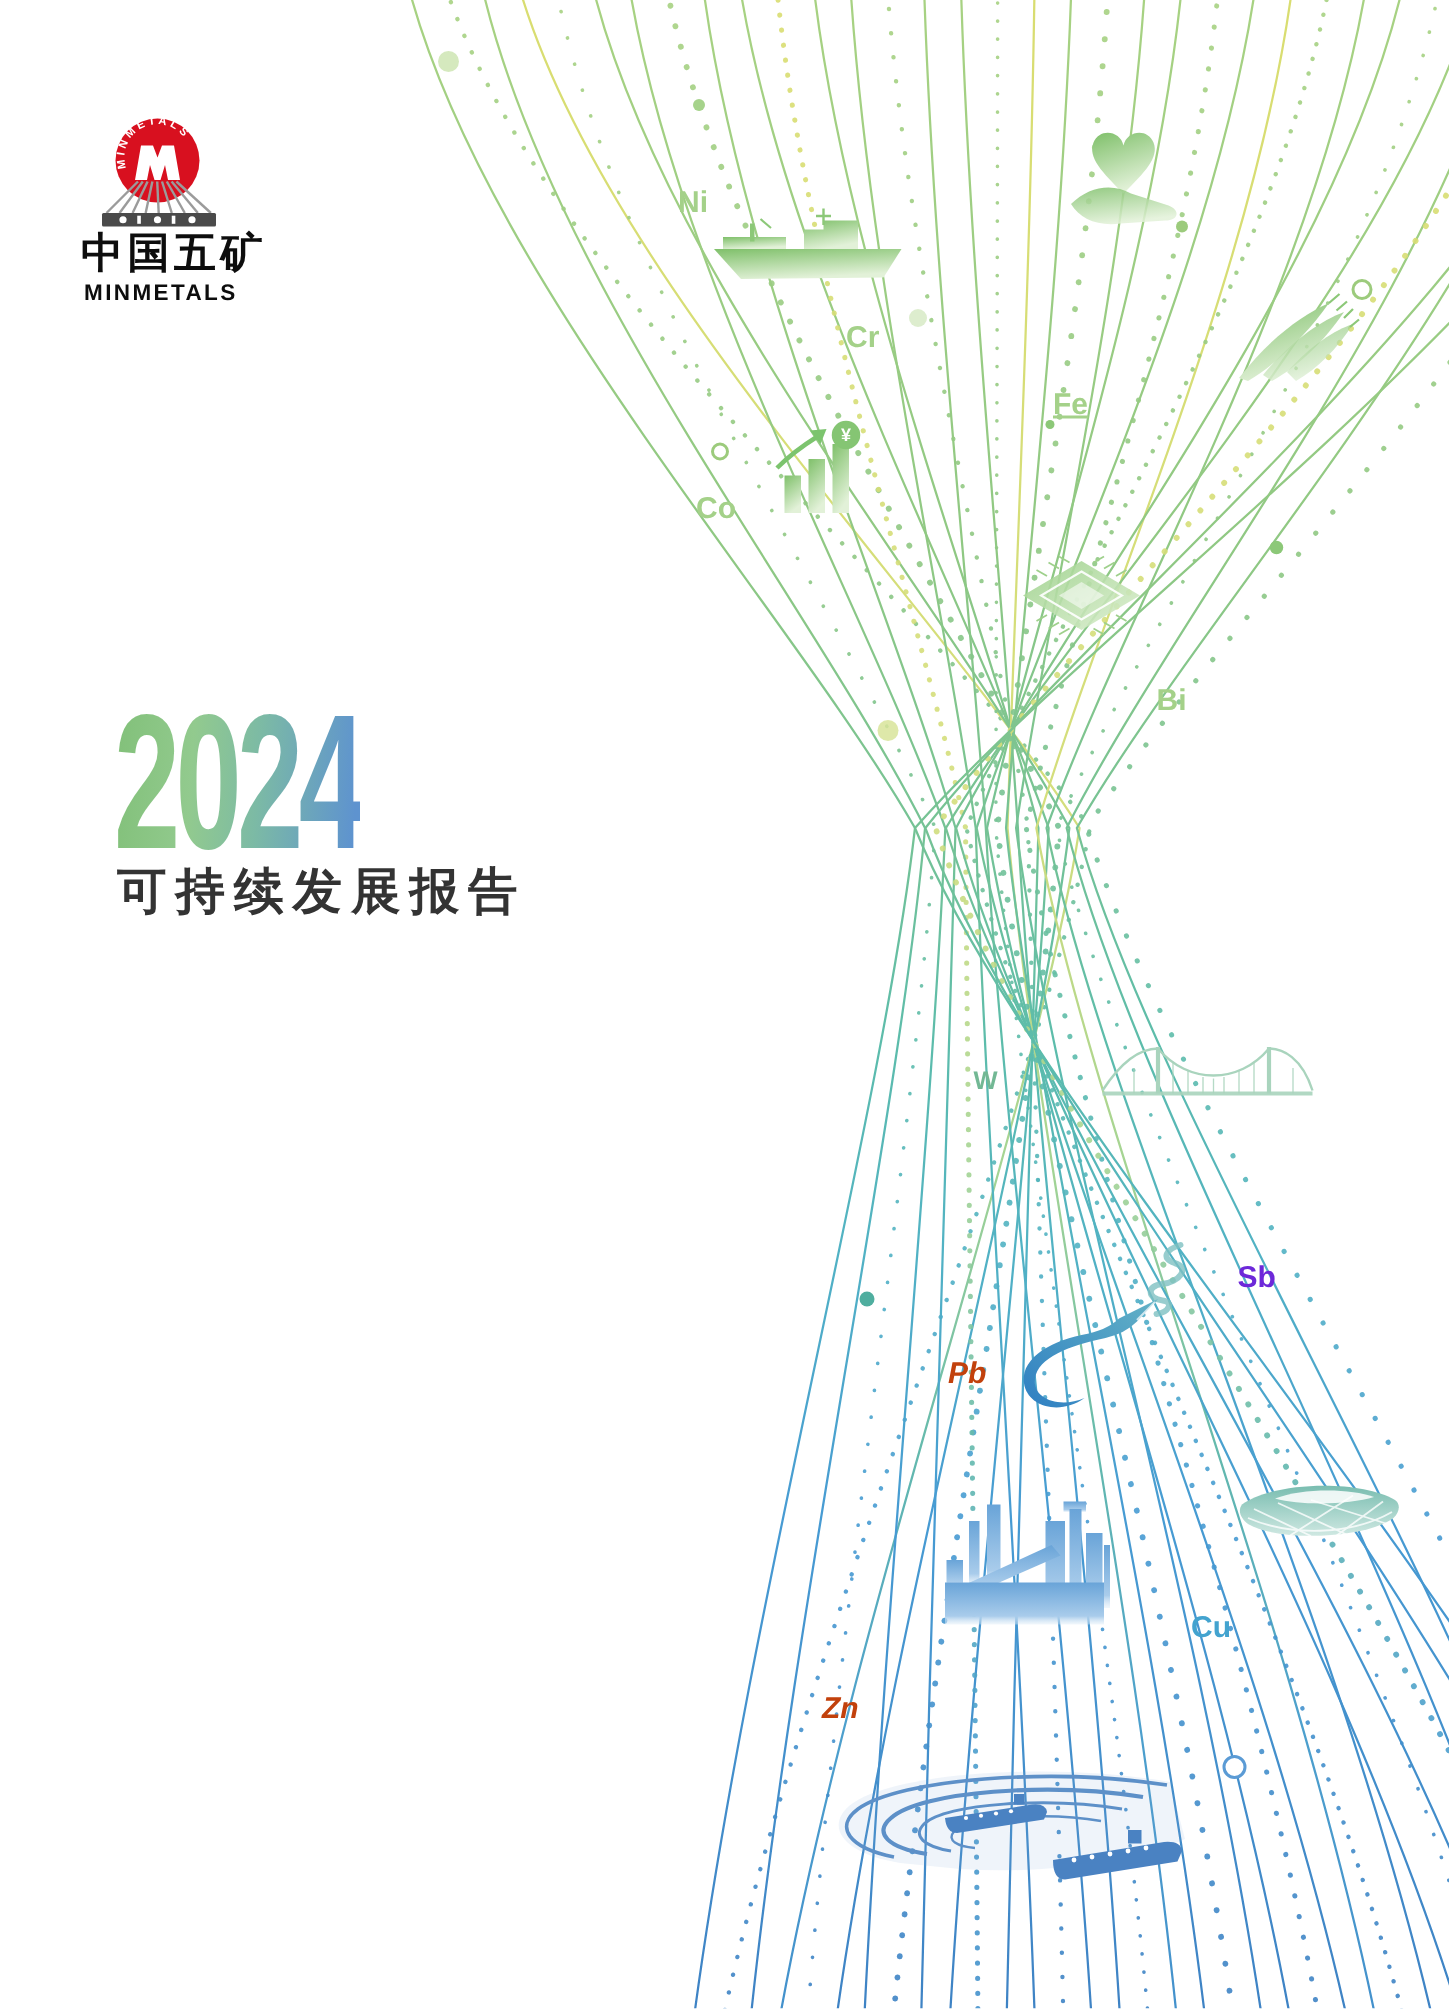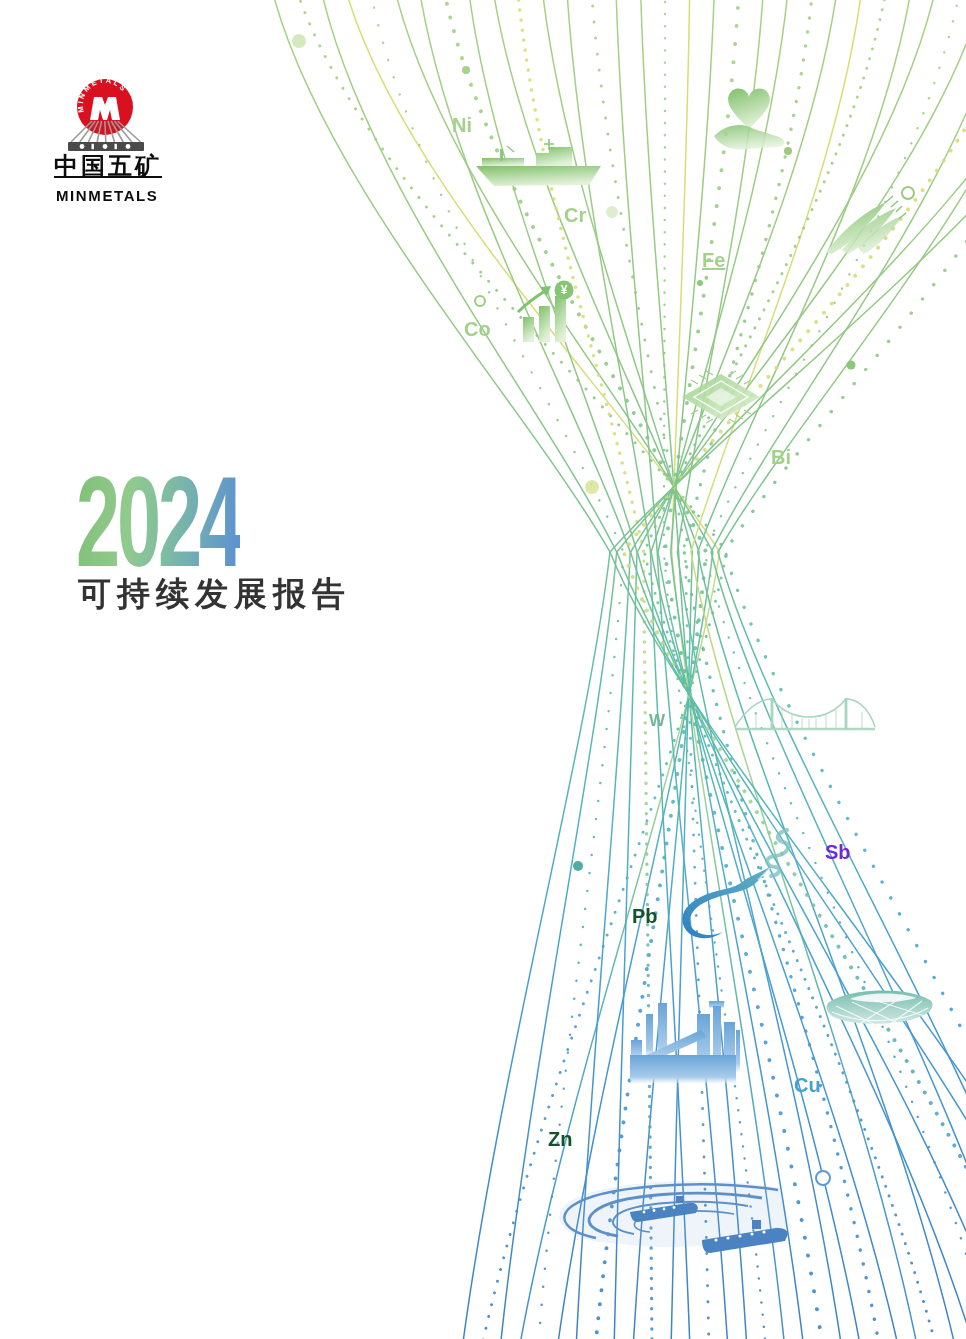--- a/index.html
+++ b/index.html
@@ -1,33 +1,33 @@
 <!DOCTYPE html>
 <html><head>
 <meta charset="utf-8">
 <style>
   html,body{margin:0;padding:0;background:#fff;}
   .page{position:relative;width:966px;height:1339px;background:#ffffff;overflow:hidden;
         font-family:"Liberation Sans",sans-serif;}
   #art{position:absolute;left:0;top:0;}
   .brand{position:absolute;left:0;top:0;}
   .logo-svg{position:absolute;left:58px;top:72px;}
-  .brand-zh{position:absolute;left:54px;top:150px;font-size:24px;font-weight:bold;color:#0d0d0d;letter-spacing:3px;white-space:nowrap;text-decoration:underline;}
+  .brand-zh{position:absolute;left:54px;top:150px;font-size:28px;font-weight:bold;color:#0d0d0d;letter-spacing:3px;white-space:nowrap;}
   .brand-en{position:absolute;left:56px;top:187px;font-size:15px;font-weight:bold;color:#0d0d0d;letter-spacing:1.6px;}
   .year{position:absolute;left:76px;top:458px;font-size:128px;line-height:1;font-weight:bold;
         letter-spacing:-5px;transform:scaleX(.62);transform-origin:left top;
         background:linear-gradient(97deg,#83c17b 4%,#92ca8e 32%,#7cbaa5 58%,#5e93cf 96%);
         -webkit-background-clip:text;background-clip:text;color:transparent;white-space:nowrap;}
   .title{position:absolute;left:78px;top:572px;margin:0;font-size:33px;font-weight:bold;color:#333;
          letter-spacing:6px;white-space:nowrap;}
   .lbl{position:absolute;font-weight:bold;font-size:20px;white-space:nowrap;}
-  .tone-green{color:#a4d189;}
+  .tone-green{color:#a4d189;margin-top:10px;}
   .tone-green2{color:#6d28d9;}
   .tone-teal{color:#72b894;font-size:17px;}
-  .tone-blue{color:#14532d;}
+  .tone-blue{color:#c2410c;font-style:italic;}
   .tone-cyan{color:#43a3cf;margin-top:28px;}
   .yuan{font-family:"Liberation Sans",sans-serif;font-size:12px;font-weight:bold;fill:#ffffff;text-anchor:middle;}
   .arc-text{font-family:"Liberation Sans",sans-serif;font-size:7.5px;font-weight:bold;fill:#ffffff;letter-spacing:2.2px;}
 </style>
 </head>
 <body>
 
 <div class="page">
 
   <svg id="art" width="966" height="1339" viewBox="0 0 966 1339">

